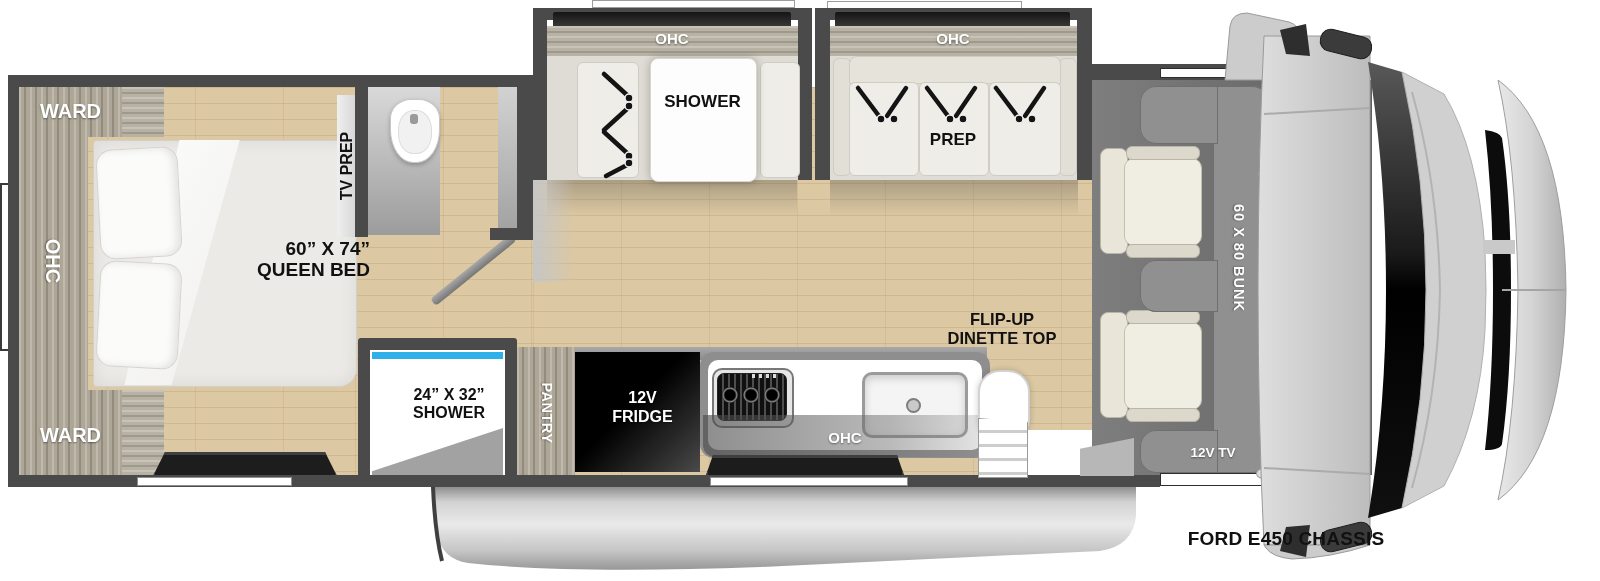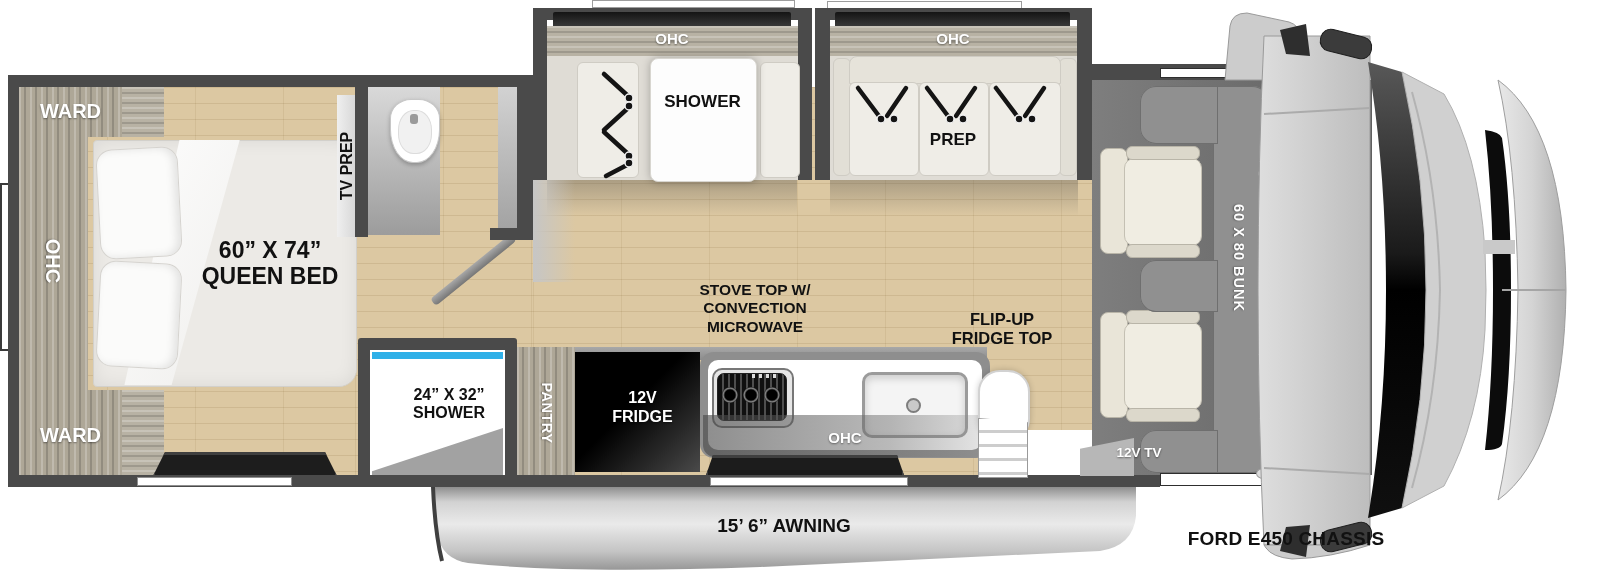--- a/index.html
+++ b/index.html
@@ -48,21 +48,21 @@
   <div class="abs lblw rot90" style="left:3px;top:250px;width:100px;font-size:20px;">OHC</div>
 
   <div class="abs woodcab" style="left:19px;top:390px;width:103px;height:85px;"></div>
   <div class="abs lblw" style="left:19px;top:424px;width:103px;font-size:20px;">WARD</div>
   <div class="abs woodcabH" style="left:122px;top:390px;width:42px;height:85px;"></div>
 
   <div class="abs" style="left:93px;top:140px;width:262px;height:245px;background:#eceae6;border:1px solid #d2d0cb;border-radius:4px 18px 18px 4px;box-shadow:inset 0 0 18px rgba(0,0,0,.08);"></div>
   <div class="abs" style="left:93px;top:140px;width:262px;height:245px;clip-path:polygon(33% 0,56% 0,30% 100%,12% 100%);background:linear-gradient(120deg,#ffffff,#e9e8e5);"></div>
   <div class="abs" style="left:98px;top:148px;width:80px;height:108px;background:#fbfbfa;border:1px solid #d5d3cf;border-radius:16px;transform:rotate(-3deg);box-shadow:inset -4px 0 8px rgba(0,0,0,.10);"></div>
   <div class="abs" style="left:98px;top:262px;width:80px;height:104px;background:#fbfbfa;border:1px solid #d5d3cf;border-radius:16px;transform:rotate(3deg);box-shadow:inset -4px 0 8px rgba(0,0,0,.10);"></div>
-  <div class="abs lbl" style="left:170px;top:238px;width:200px;font-size:23px;">60” X 74”
+  <div class="abs lbl" style="left:170px;top:238px;width:200px;font-size:19px;text-align:right;">60” X 74”
 QUEEN BED</div>
 
   <div class="abs" style="left:337px;top:95px;width:18px;height:142px;background:linear-gradient(90deg,#efefef,#d8d8d8);"></div>
   <div class="abs lbl rot270" style="left:292px;top:157px;width:110px;font-size:16px;">TV PREP</div>
 
   <div class="abs" style="left:0px;top:183px;width:10px;height:164px;background:#fff;border:2px solid #3a3a3a;"></div>
   <div class="abs" style="left:152px;top:452px;width:186px;height:26px;background:#1d1d1d;clip-path:polygon(7% 0,93% 0,100% 100%,0 100%);box-shadow:inset 0 0 0 3px #3f3f3f;"></div>
 
   <div class="abs" style="left:390px;top:99px;width:48px;height:62px;background:#fff;border:1px solid #c7c7c7;border-radius:42% 42% 46% 46% / 30% 30% 52% 52%;box-shadow:0 2px 4px rgba(0,0,0,.25);"></div>
   <div class="abs" style="left:398px;top:110px;width:32px;height:42px;background:#f1f1f1;border:1px solid #dcdcdc;border-radius:45%;"></div>
@@ -97,25 +97,22 @@
   <div class="abs" style="left:862px;top:372px;width:100px;height:60px;background:#f4f4f4;border:3px solid #9b9b9b;border-radius:10px;box-shadow:inset 0 3px 8px rgba(0,0,0,.18);"></div>
   <div class="abs" style="left:906px;top:398px;width:11px;height:11px;border-radius:50%;background:#c9c9c9;border:2px solid #7d7d7d;"></div>
 
   <div class="abs" style="left:703px;top:415px;width:288px;height:42px;border-radius:0 0 12px 12px;background:linear-gradient(90deg,rgba(72,72,72,.62),rgba(110,110,110,.48) 65%,rgba(150,150,150,.22));"></div>
   <div class="abs lblw" style="left:800px;top:430px;width:90px;font-size:15px;">OHC</div>
 
   <div class="abs" style="left:978px;top:370px;width:48px;height:67px;background:#fff;border:2px solid #d2d2d2;border-radius:22px;box-shadow:0 0 6px rgba(0,0,0,.2);"></div>
 
   <div class="abs" style="left:705px;top:455px;width:200px;height:23px;background:#1c1c1c;clip-path:polygon(4% 0,96% 0,100% 100%,0 100%);box-shadow:inset 0 0 0 3px #3f3f3f;"></div>
 
-  <div class="abs lbl" style="left:655px;top:281px;width:200px;font-size:15.5px;line-height:1.18;">STOVE TOP W/
-CONVECTION
-MICROWAVE</div>
   <div class="abs lbl" style="left:902px;top:310px;width:200px;font-size:16.5px;line-height:1.18;">FLIP-UP
-FRIDGE TOP</div>
+DINETTE TOP</div>
 
   <div class="abs wall" style="left:8px;top:75px;width:525px;height:12px;"></div>
   <div class="abs wall" style="left:8px;top:75px;width:11px;height:412px;"></div>
   <div class="abs wall" style="left:8px;top:475px;width:360px;height:12px;"></div>
   <div class="abs wall" style="left:355px;top:87px;width:13px;height:150px;"></div>
   <div class="abs wall" style="left:517px;top:87px;width:16px;height:153px;"></div>
   <div class="abs wall" style="left:490px;top:228px;width:43px;height:12px;"></div>
   <div class="abs wall" style="left:358px;top:475px;width:802px;height:12px;"></div>
   <div class="abs wall" style="left:1085px;top:64px;width:160px;height:16px;"></div>
 
@@ -191,21 +188,21 @@
   <div class="abs" style="left:1100px;top:312px;width:26px;height:104px;background:#e9e5d8;border:1px solid #b9b5a8;border-radius:8px;"></div>
   <div class="abs" style="left:1124px;top:322px;width:76px;height:86px;background:#f0ede2;border:1px solid #c4c0b3;border-radius:10px;"></div>
   <div class="abs" style="left:1126px;top:310px;width:72px;height:12px;background:#dcd8cb;border:1px solid #b9b5a8;border-radius:6px;"></div>
   <div class="abs" style="left:1126px;top:408px;width:72px;height:12px;background:#dcd8cb;border:1px solid #b9b5a8;border-radius:6px;"></div>
 
   <div class="abs" style="left:1213px;top:86px;width:57px;height:387px;background:#909090;border-radius:0 18px 18px 0;box-shadow:inset 0 0 0 1px #6f6f6f;"></div>
   <div class="abs" style="left:1140px;top:86px;width:78px;height:58px;background:#909090;border-radius:16px 0 0 16px;box-shadow:inset 0 0 0 1px #6f6f6f;"></div>
   <div class="abs" style="left:1140px;top:260px;width:78px;height:52px;background:#909090;border-radius:16px 0 0 16px;box-shadow:inset 0 0 0 1px #6f6f6f;"></div>
   <div class="abs" style="left:1140px;top:430px;width:78px;height:43px;background:#909090;border-radius:16px 0 0 16px;box-shadow:inset 0 0 0 1px #6f6f6f;"></div>
   <div class="abs lblw rot90" style="left:1153px;top:250px;width:170px;font-size:14.5px;letter-spacing:1px;">60 X 80 BUNK</div>
-  <div class="abs lblw" style="left:1100px;top:446px;width:78px;font-size:13.5px;">12V TV</div>
+  <div class="abs lblw" style="left:1174px;top:446px;width:78px;font-size:13.5px;">12V TV</div>
 
   <div class="abs rivet" style="left:1256px;top:66px;"></div>
   <div class="abs rivet" style="left:1258px;top:168px;"></div>
   <div class="abs rivet" style="left:1259px;top:268px;"></div>
   <div class="abs rivet" style="left:1258px;top:368px;"></div>
   <div class="abs rivet" style="left:1256px;top:468px;"></div>
 
   <svg class="abs" style="left:1180px;top:0;" width="420" height="581" viewBox="0 0 420 581">
     <defs>
       <linearGradient id="windG" x1="0" y1="0" x2="0" y2="1">
@@ -252,17 +249,16 @@
         <stop offset="0" stop-color="#8f8f8f"></stop>
           <stop offset="0.18" stop-color="#d2d2d2"></stop>
         <stop offset="0.45" stop-color="#eaeaea"></stop>
           <stop offset="0.78" stop-color="#c4c4c4"></stop>
         <stop offset="1" stop-color="#979797"></stop>
       </linearGradient>
     </defs>
     <path d="M13,9 L716,9 L716,38 Q713,68 680,73 L340,89 Q150,96 48,85 Q22,81 17,56 Z" fill="url(#awnG)"></path>
     <path d="M13,9 Q15,55 22,83" stroke="#3f3f3f" stroke-width="4" fill="none"></path>
   </svg>
-  <div class="abs lbl" style="left:659px;top:515px;width:250px;font-size:19px;">15’ 6” AWNING</div>
 
   <div class="abs lbl" style="left:1161px;top:528px;width:250px;font-size:19px;letter-spacing:.2px;">FORD E450 CHASSIS</div>
 
 </div>
 
 </body></html>

